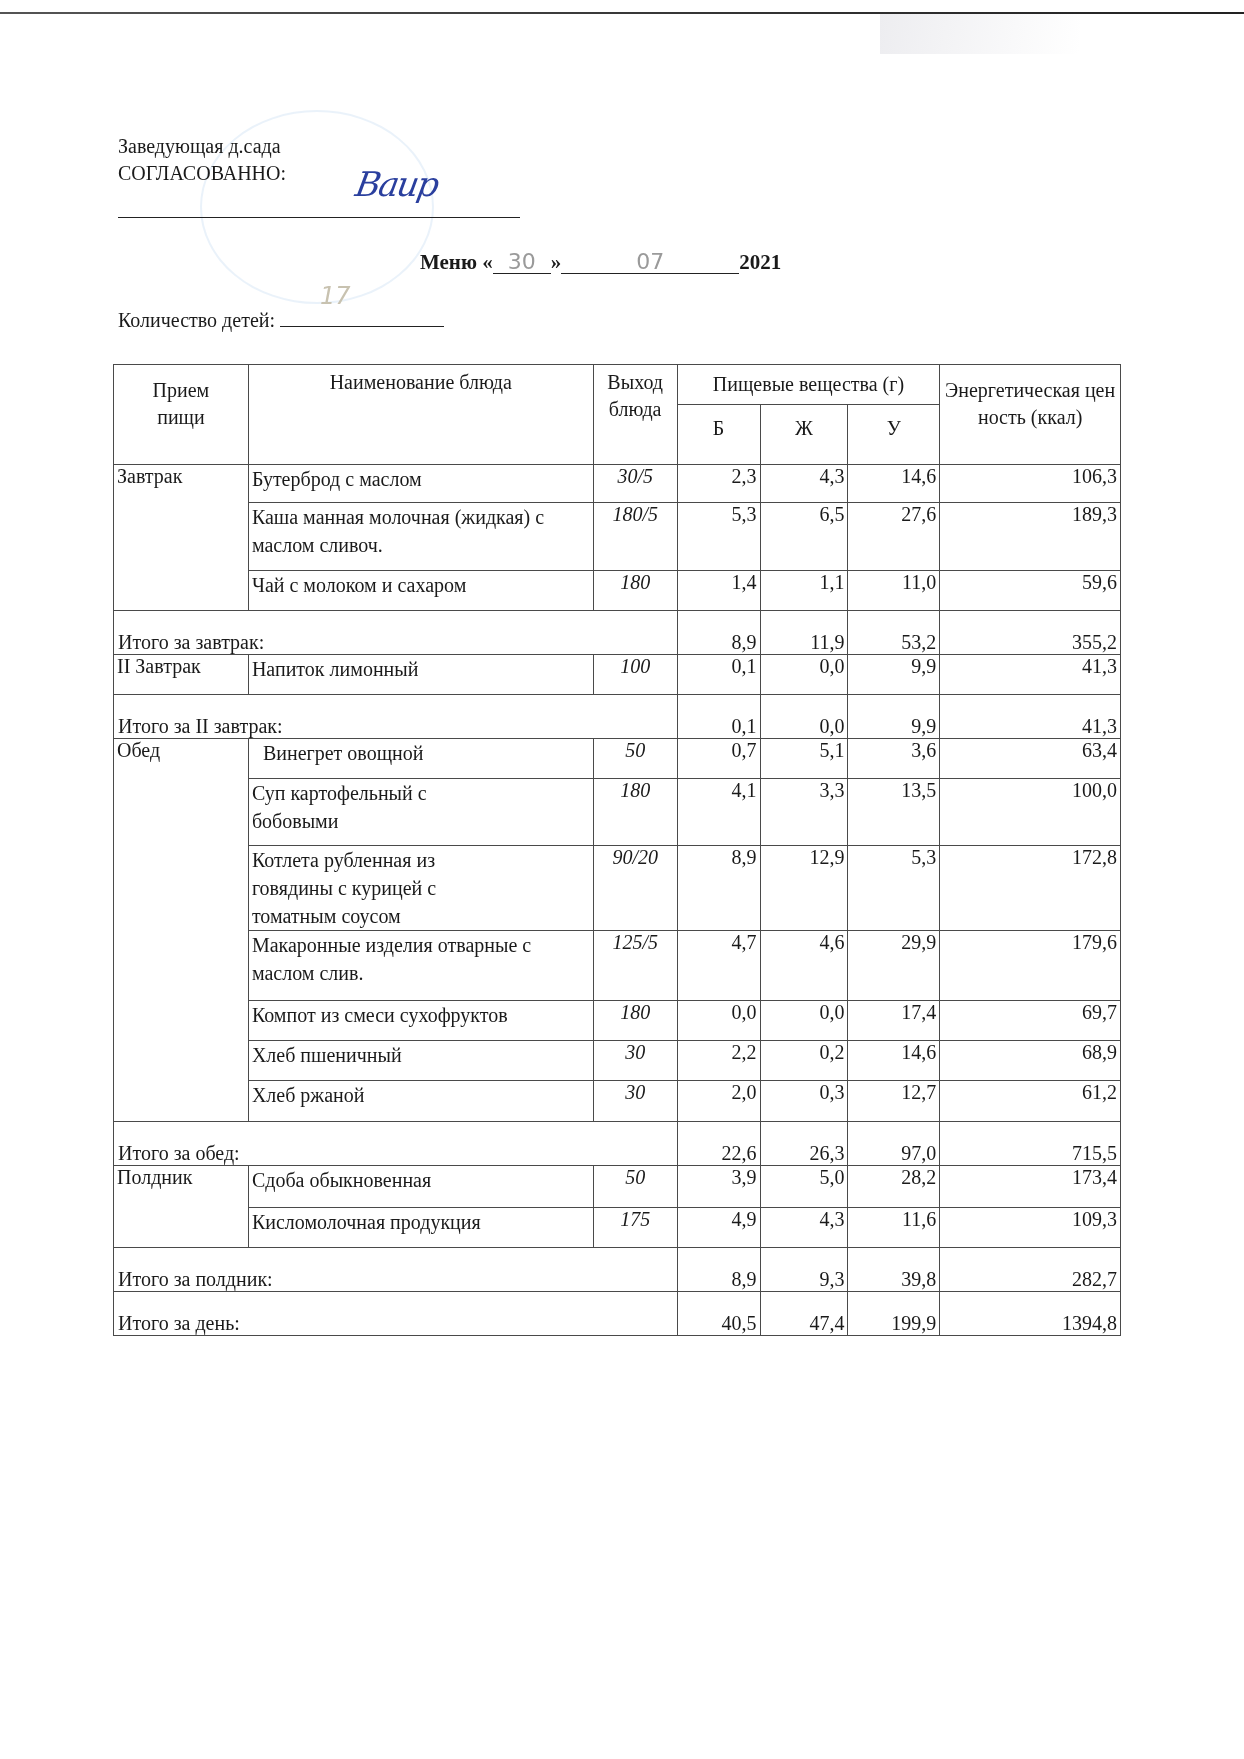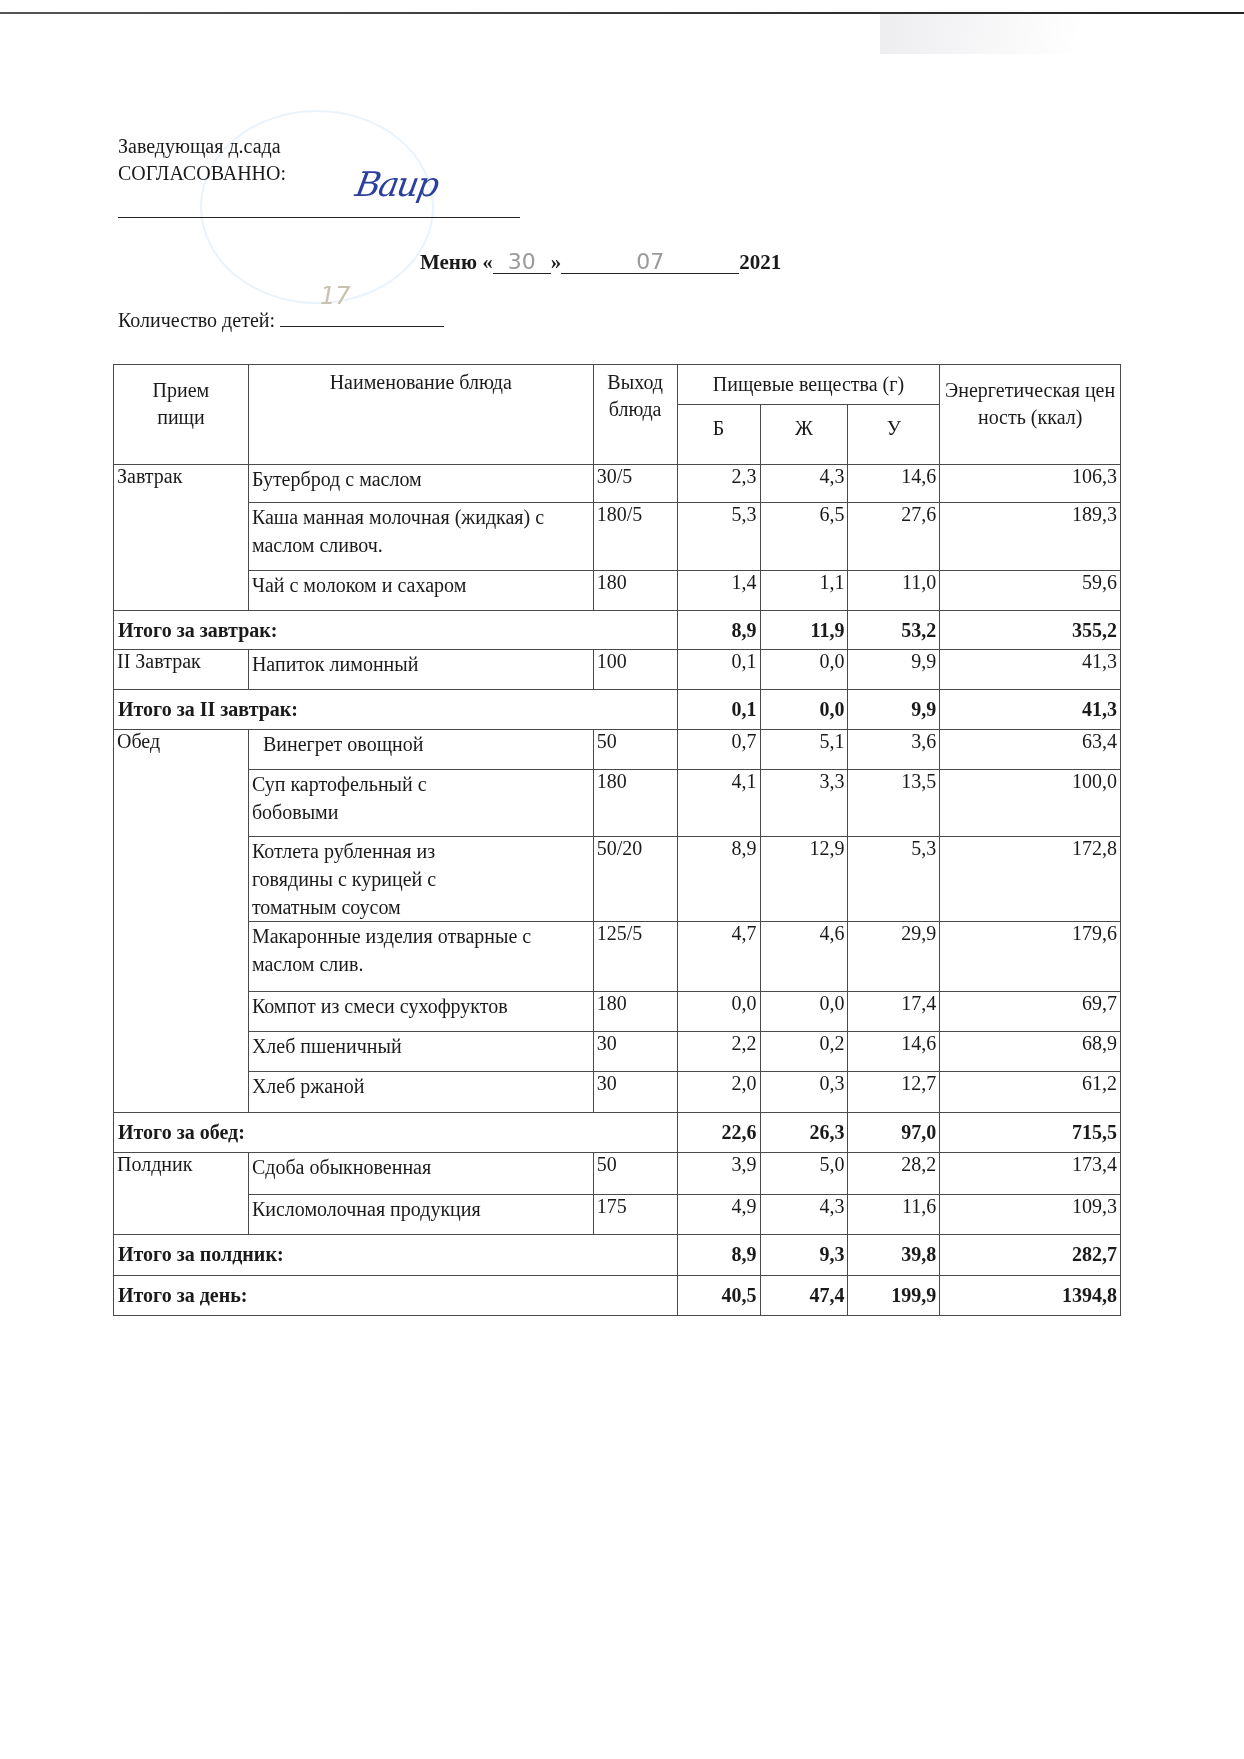--- a/index.html
+++ b/index.html
@@ -17,22 +17,22 @@
   .menu-title .blank { display: inline-block; border-bottom: 1.5px solid #222; text-align: center; font-weight: normal; font-family: "DejaVu Sans", sans-serif; color: #9a9a9a; font-size: 22px; line-height: 22px; vertical-align: baseline; }
   .kids { position: absolute; left: 118px; top: 308px; font-size: 20px; white-space: nowrap; }
   .kids .blank { display: inline-block; width: 164px; border-bottom: 1.5px solid #222; height: 18px; position: relative; vertical-align: baseline; }
   .kids .blank span { position: absolute; left: 40px; top: -26px; color: #c8c2b0; font-family: "DejaVu Sans", sans-serif; font-size: 24px; font-style: italic; }
   table.menu { position: absolute; left: 113px; top: 364px; border-collapse: collapse; font-size: 20px; width: 1008px; }
   table.menu td, table.menu th { border: 1.4px solid #4a4a4a; padding: 0 3px; vertical-align: top; font-weight: normal; }
   th { text-align: center; line-height: 27px; }
   td.num { text-align: right; padding-right: 4px; padding-top: 6px; }
   td.name { padding-left: 6px; padding-top: 6px; line-height: 28px; }
   td.meal { font-weight: bold; padding-left: 4px; padding-top: 6px; }
-  td.yield { padding-top: 6px; }
-  tr.total td { font-weight: bold; padding-top: 8px; }
+  td.yield { text-align: center; padding-top: 6px; font-style: italic; }
+  tr.total td { font-weight: normal; padding-top: 20px; }
   tr.total td.label { padding-left: 4px; }
 </style>
 </head>
 <body>
 
 <div class="scan-edge"></div>
 <div class="scan-smudge"></div>
 <div class="stamp"></div>
 
 <div class="approval">
@@ -138,21 +138,21 @@
   <tr style="height:67px">
     <td class="name" style="padding-right:150px">Суп картофельный с бобовыми</td>
     <td class="yield">180</td>
     <td class="num">4,1</td>
     <td class="num">3,3</td>
     <td class="num">13,5</td>
     <td class="num">100,0</td>
   </tr>
   <tr style="height:78px">
     <td class="name" style="padding-right:130px">Котлета рубленная из говядины с курицей с томатным соусом</td>
-    <td class="yield">50/20</td>
+    <td class="yield">90/20</td>
     <td class="num">8,9</td>
     <td class="num">12,9</td>
     <td class="num">5,3</td>
     <td class="num">172,8</td>
   </tr>
   <tr style="height:70px">
     <td class="name" style="padding-right:60px">Макаронные изделия отварные с маслом слив.</td>
     <td class="yield">125/5</td>
     <td class="num">4,7</td>
     <td class="num">4,6</td>

